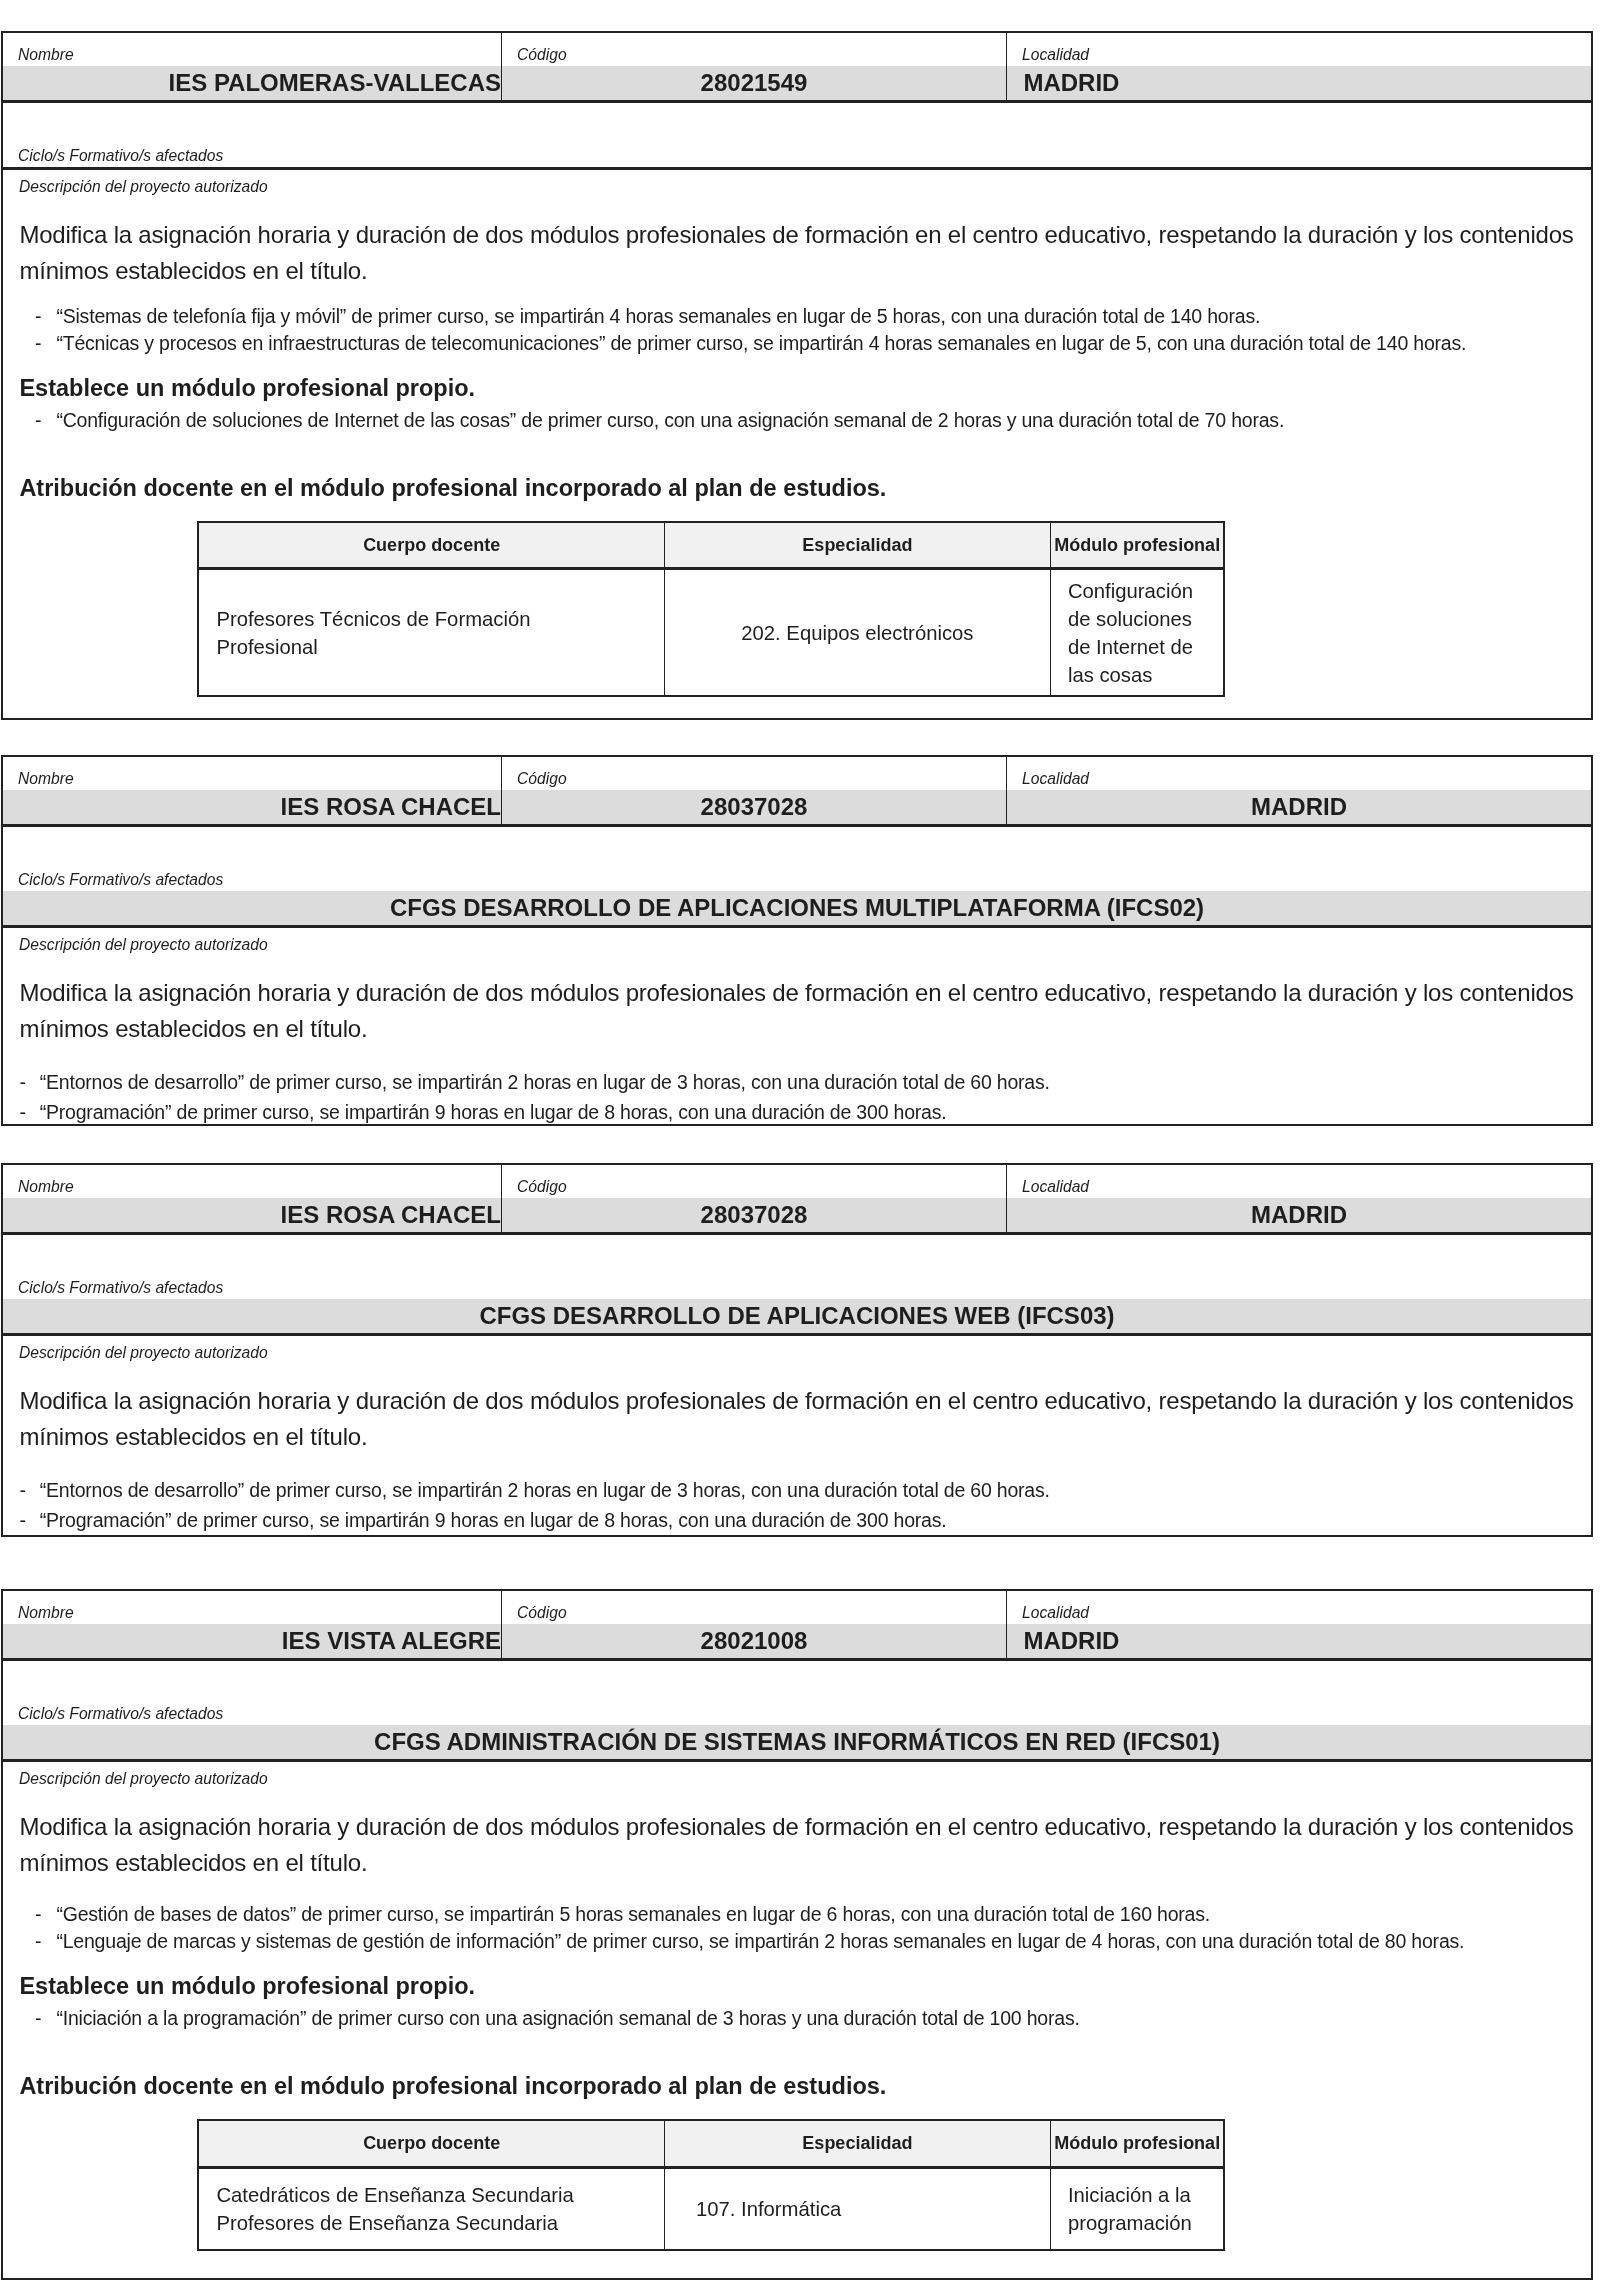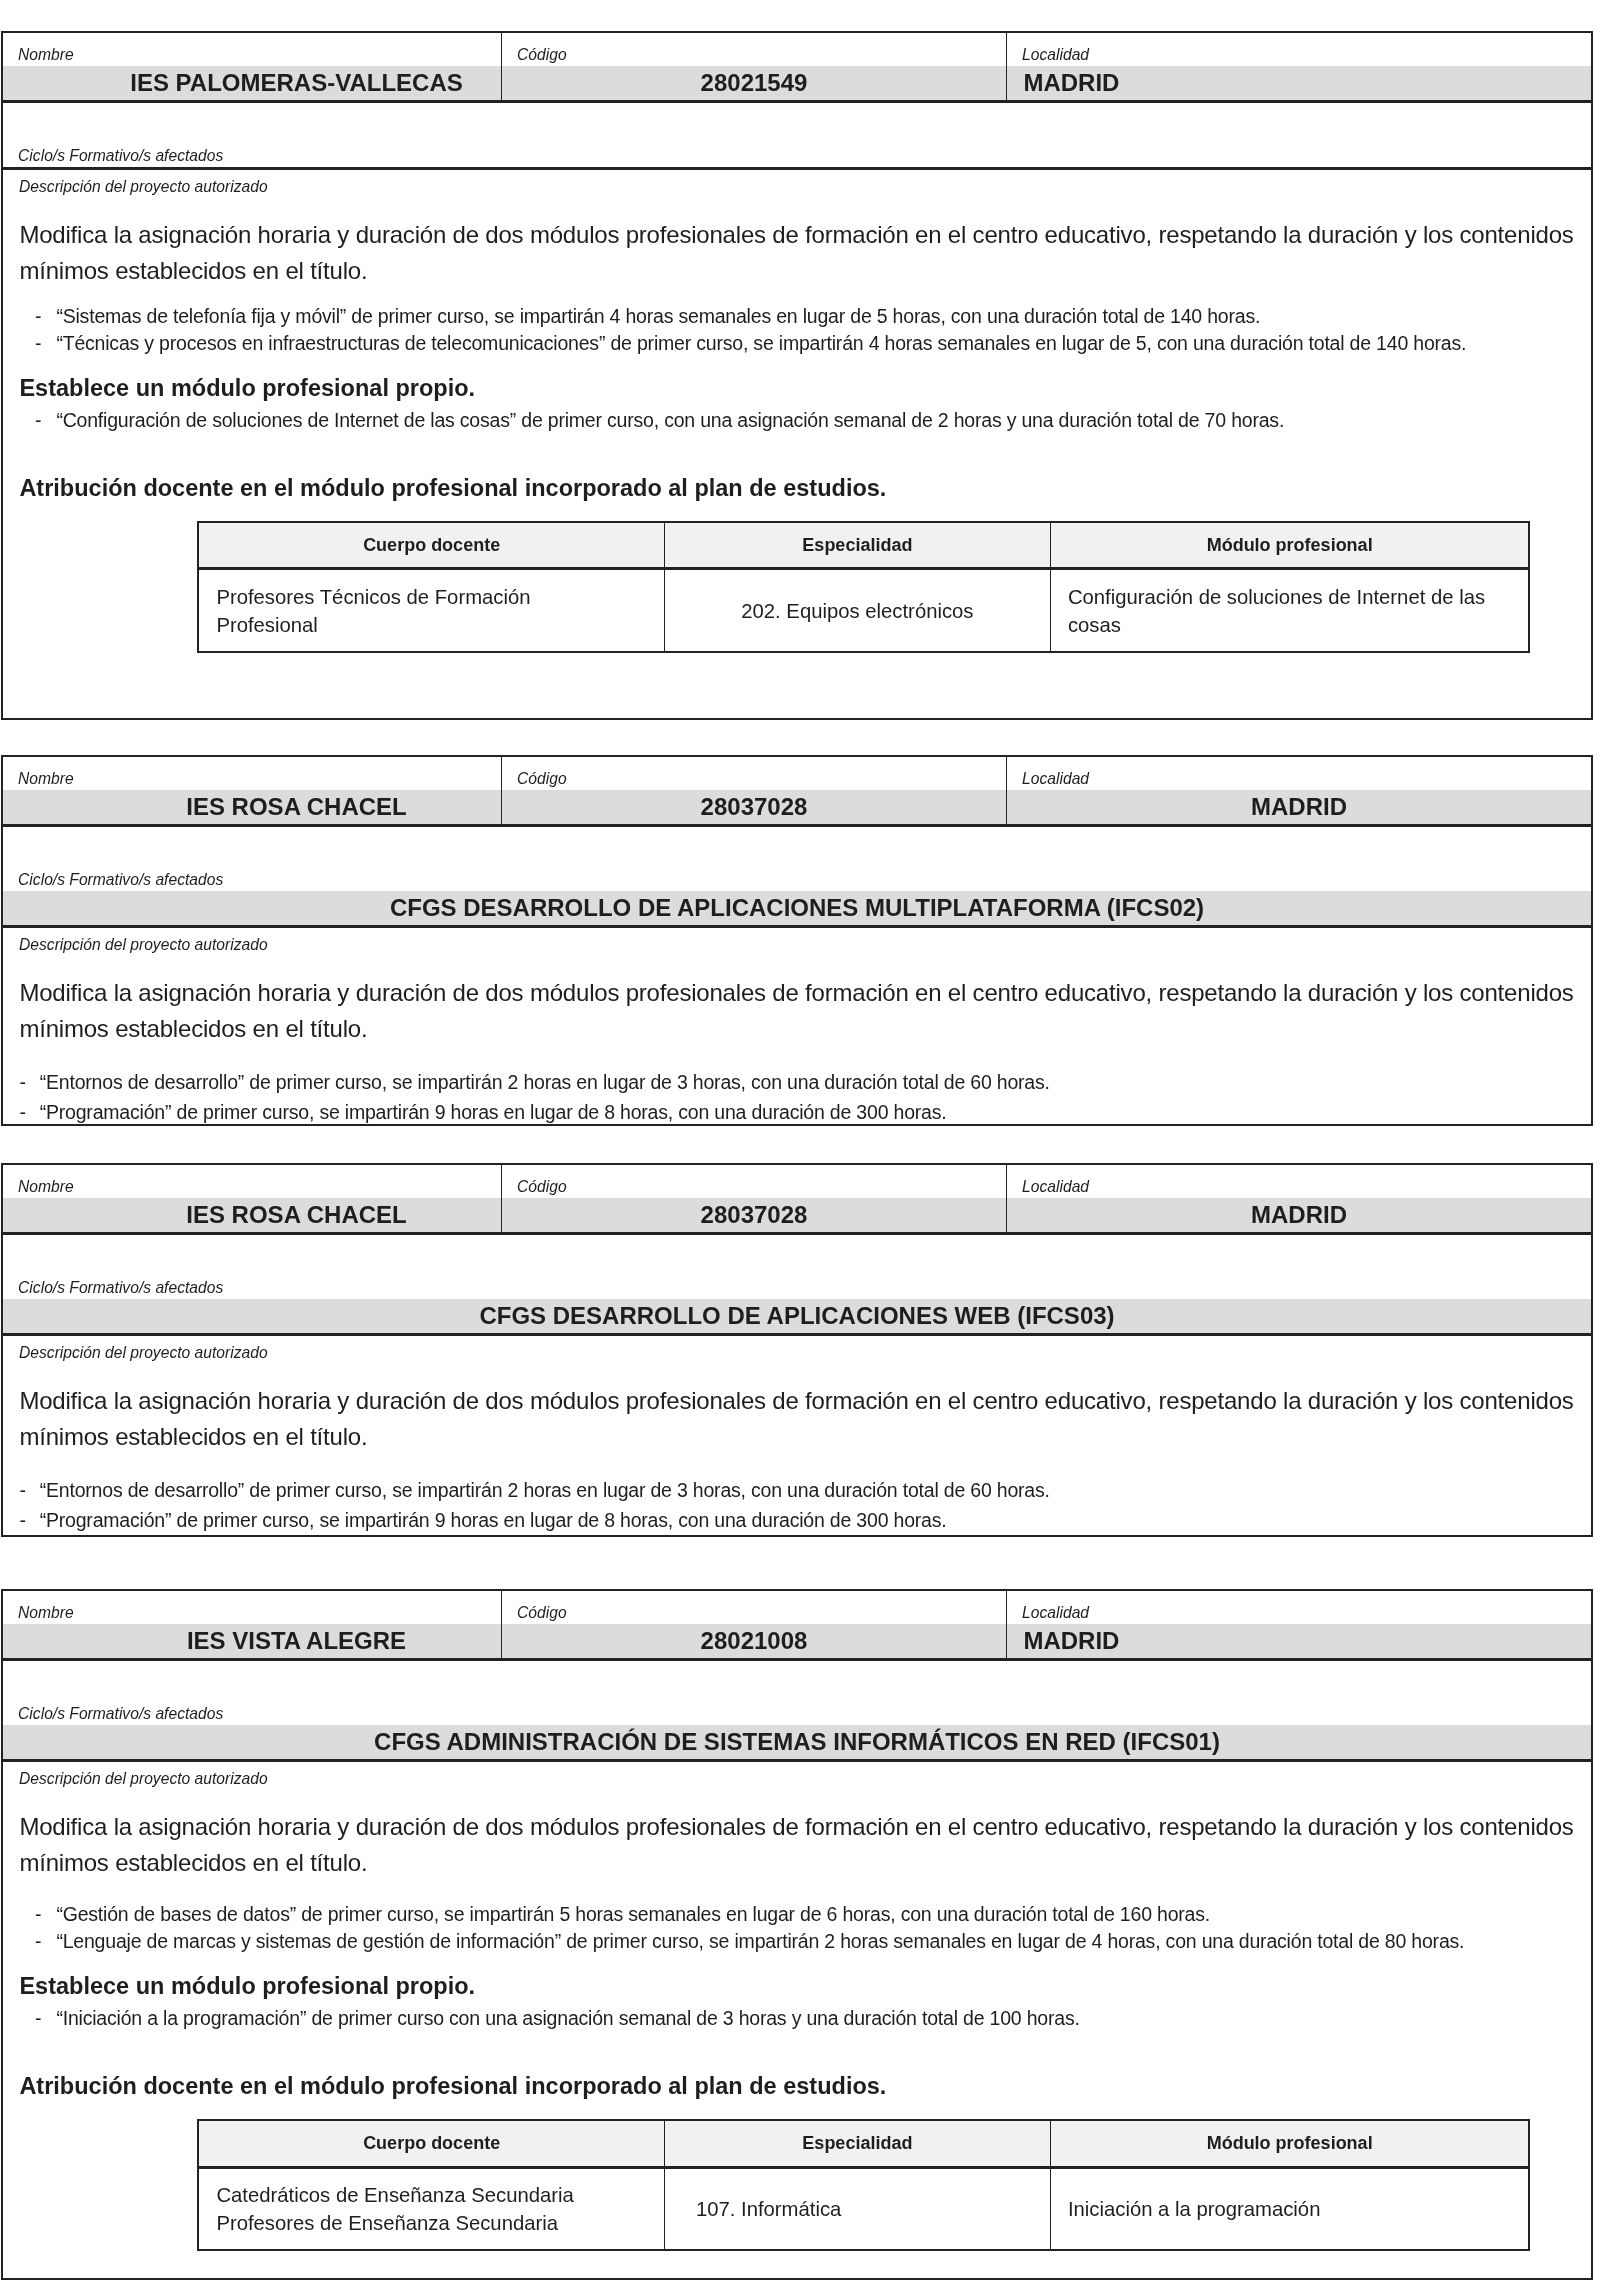--- a/index.html
+++ b/index.html
@@ -11,41 +11,41 @@
     border: 2.3px solid #222222; background: #fff;
   }
   .row-top { display: flex; border-bottom: 3.1px solid #222; }
   .cell { position: relative; }
   .cell + .cell { border-left: 1.6px solid #222; }
   .c1 { width: 498px; } .c2 { width: 505px; } .c3 { flex: 1; }
   .lbl { font-style: italic; font-size: 17px; padding: 11px 0 0 16.4px; height: 33px; line-height: 22px; transform: scaleX(0.92); transform-origin: left; white-space: nowrap; }
   .val { background: #dcdcdc; height: 34px; font-weight: bold; font-size: 24px; line-height: 34px; white-space: nowrap; }
   .val.center { text-align: center; }
   .val.left { padding-left: 16.4px; }
-  .val.name { padding-left: 16px; text-align: center; }
+  .val.name { padding-left: 16px; text-align: right; }
   .val.name span { display: inline-block; margin-left: 73px; }
 
   .row-ciclo { border-bottom: 3.1px solid #222; margin-top: 31px; }
   .row-ciclo .val { text-align: center; font-size: 24px; }
 
   .desc { padding: 0 16.4px; }
   .desc .lbl { padding-left: 0; padding-top: 6.3px; height: 30px; }
   .lead { font-weight: normal; font-size: 24px; line-height: 36px; margin-top: 17px; letter-spacing: -0.2px; }
   ul.items { list-style: none; margin-top: 14px; }
   ul.items li { position: relative; font-size: 19.5px; line-height: 26.6px; padding-left: 37px; letter-spacing: -0.2px; }
   ul.items li::before { content: "-"; position: absolute; left: 15.6px; top: 0; }
   ul.items.tight li { padding-left: 20.3px; }
   ul.items.tight li::before { left: 0; }
   ul.items.spaced li { line-height: 30px; }
   .sub { font-weight: bold; font-size: 23.5px; line-height: 31px; margin-top: 17px; }
   .sub + ul.items { margin-top: 3px; }
   .attr { font-weight: bold; font-size: 23.5px; line-height: 31px; margin-top: 39px; }
 
   table.doc {
-    border-collapse: collapse; margin: 17px 0 0 178px; width: 1333px;
+    border-collapse: collapse; margin: 17px 0 0 178px; width: 1028px;
     border: 2.3px solid #222;
   }
   table.doc th { background: #f1f1f1; font-size: 18px; font-weight: bold; height: 47px; border-bottom: 3.9px solid #222; border-left: 1.6px solid #222; text-align: center; }
   table.doc td { font-size: 20.3px; line-height: 28px; border-left: 1.6px solid #222; padding: 6.3px 17px; vertical-align: middle; height: 83px; }
   table.doc th:first-child, table.doc td:first-child { border-left: none; }
   .col1 { width: 466px; } .col2 { width: 386px; }
   td.mid { text-align: center; }
   td.top { vertical-align: top; padding-top: 1.6px; }
 </style>
 </head>

